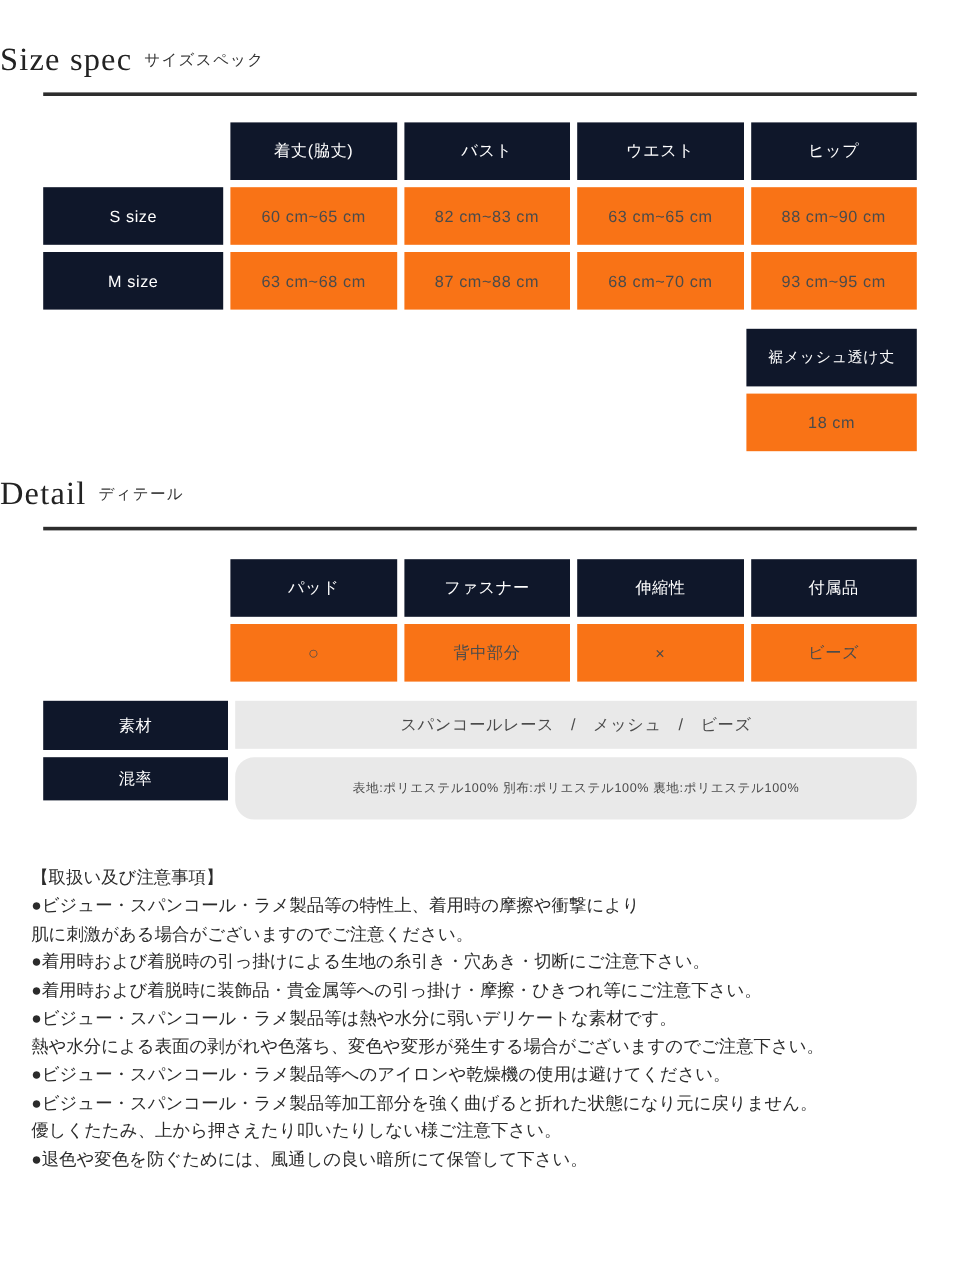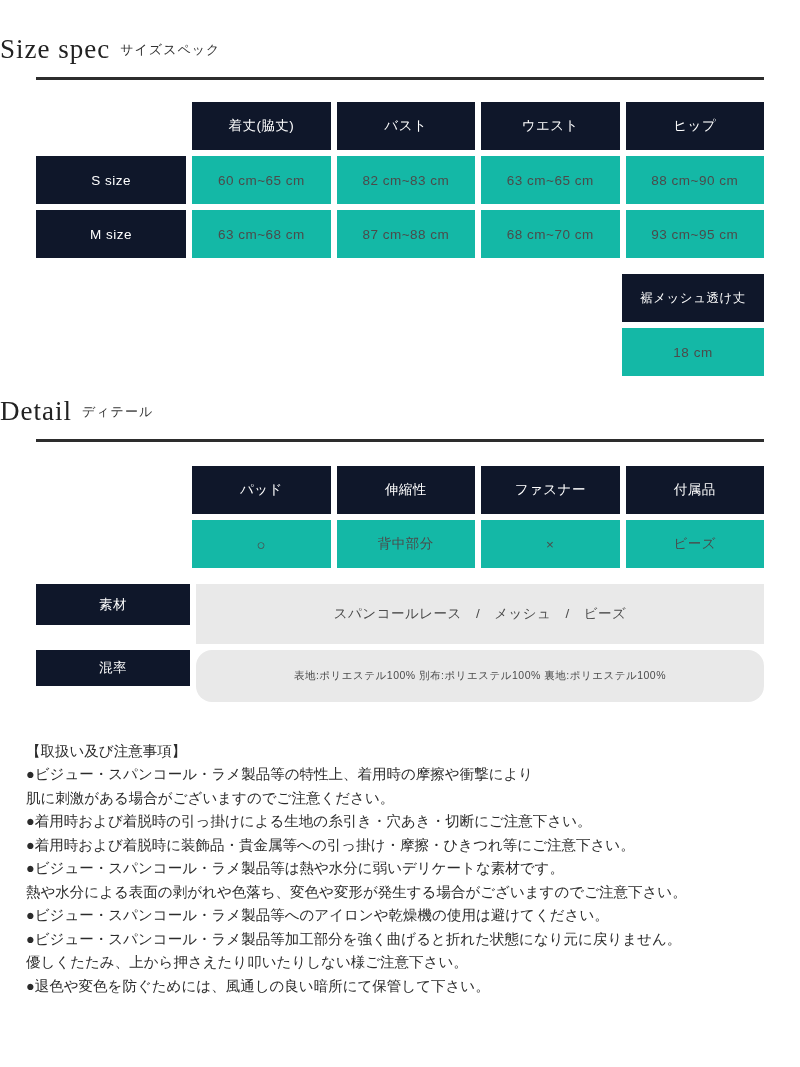--- a/index.html
+++ b/index.html
@@ -61,21 +61,21 @@
     align-items: center;
     justify-content: center;
     font-size: 13.5px;
     letter-spacing: .5px;
   }
   .cell.head {
     background: #0f172a;
     color: #ffffff;
   }
   .cell.body {
-    background: #14b8a6;
+    background: #f97316;
     color: #4b4b4b;
   }
   .cell.empty {
     background: transparent;
   }
   .c-label { width: 154px; margin-right: 6px; }
   .c-data  { width: 142px; margin-right: 6px; }
   .c-data:last-child { margin-right: 0; }
 
   .cell.small { font-size: 12.5px; }
@@ -162,38 +162,38 @@
   <div class="section-head" style="padding-top:14px;">
     <span class="title-en">Detail</span><span class="title-ja">ディテール</span>
   </div>
   <div class="rule"></div>
 
   <div class="spec-wrap" style="margin-top:24px;">
 
     <div class="grid-row">
       <div class="cell empty c-label"></div>
       <div class="cell head c-data">パッド</div>
+      <div class="cell head c-data">ファスナー</div>
       <div class="cell head c-data">伸縮性</div>
-      <div class="cell head c-data">ファスナー</div>
       <div class="cell head c-data">付属品</div>
     </div>
 
     <div class="grid-row">
       <div class="cell empty c-label"></div>
       <div class="cell body c-data mark-circle">○</div>
       <div class="cell body c-data">背中部分</div>
       <div class="cell body c-data">×</div>
       <div class="cell body c-data">ビーズ</div>
     </div>
 
     <div class="spacer-sm"></div>
 
     <div class="grid-row">
       <div class="cell head c-label" style="height:41px;">素材</div>
-      <div class="cell wide-body" style="height:60px;">スパンコールレース　/　メッシュ　/　ビーズ</div>
+      <div class="cell wide-body" style="height:40px;">スパンコールレース　/　メッシュ　/　ビーズ</div>
     </div>
 
     <div class="grid-row">
       <div class="cell head c-label" style="height:36px;">混率</div>
       <div class="cell wide-body tiny" style="height:52px;border-radius:16px;">表地:ポリエステル100%  別布:ポリエステル100%  裏地:ポリエステル100%</div>
     </div>
 
   </div>
 
   <div class="notes">

